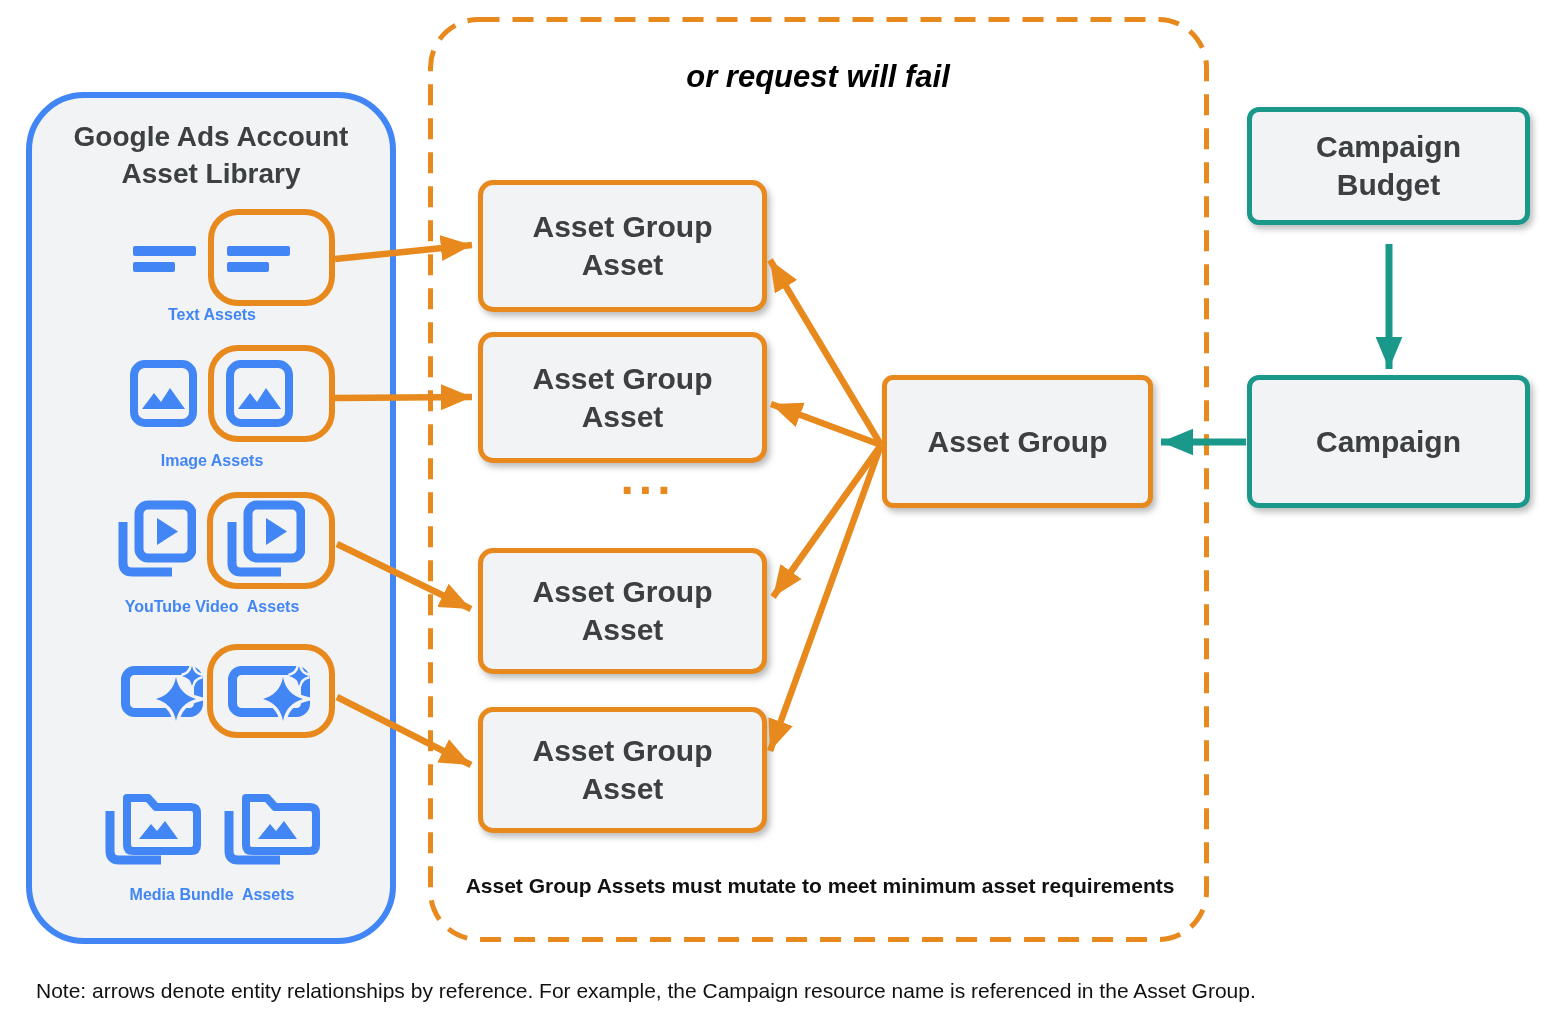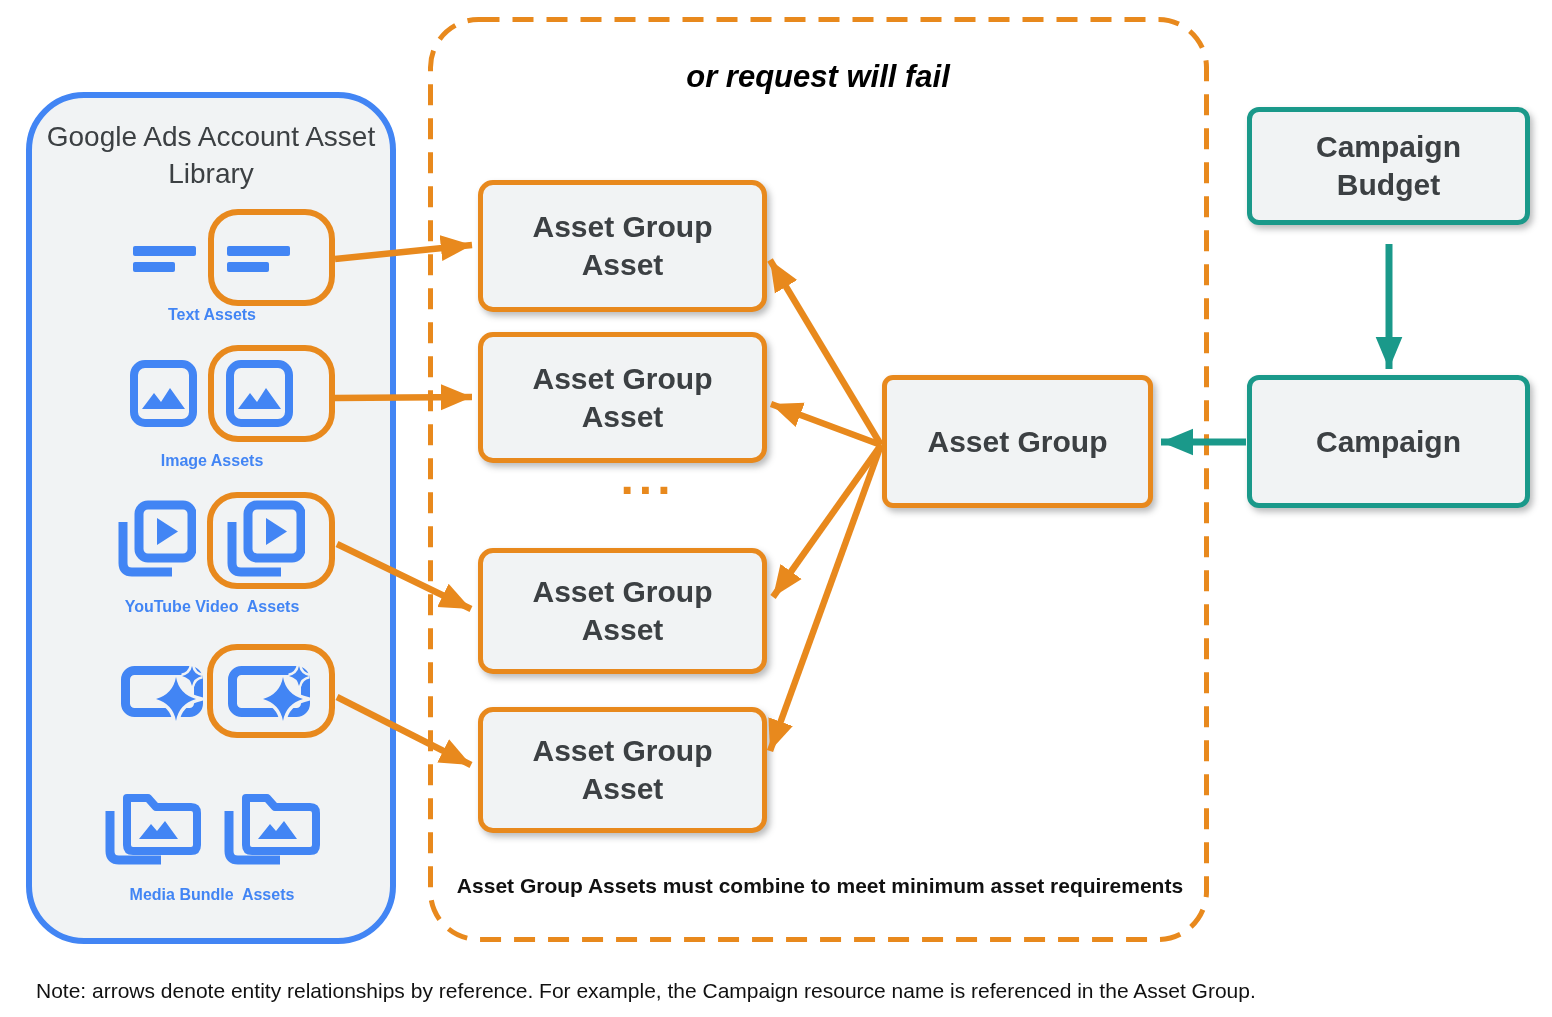--- a/index.html
+++ b/index.html
@@ -4,21 +4,21 @@
 <style>
   html,body{margin:0;padding:0;background:#fff;font-family:"Liberation Sans",sans-serif;}
   #stage{position:relative;width:1552px;height:1017px;background:#fff;overflow:hidden;}
   .abs{position:absolute;}
   .layer{position:absolute;left:0;top:0;width:1552px;height:1017px;pointer-events:none;}
 
   
   .library{left:26px;top:92px;width:370px;height:852px;background:#F1F3F4;
            border:6px solid #4285F4;border-radius:58px;box-sizing:border-box;}
   .library-title{left:36px;top:118px;width:350px;text-align:center;color:#3C4043;
-                 font-size:28px;font-weight:normal;line-height:37px;}
+                 font-size:28px;font-weight:bold;line-height:37px;}
   .asset-label{width:340px;text-align:center;color:#4285F4;font-size:16px;font-weight:bold;
                white-space:pre-wrap;}
   .capsule{border:6px solid #E8891D;border-radius:30px;box-sizing:border-box;background:transparent;}
 
   
   .node{background:#F1F3F4;border-radius:12px;box-sizing:border-box;display:flex;
         align-items:center;justify-content:center;text-align:center;color:#3C4043;
         font-size:30px;font-weight:bold;line-height:38px;
         box-shadow:3px 4px 6px rgba(60,64,67,.35);}
   .orange-node{border:5px solid #E8891D;border-radius:15px;}
@@ -115,21 +115,21 @@
     <div class="inner">Asset Group Asset</div>
   </div>
   <div class="abs ellipsis">...</div>
   <div class="abs node orange-node" style="left:478px;top:548px;width:289px;height:126px">
     <div class="inner">Asset Group Asset</div>
   </div>
   <div class="abs node orange-node" style="left:478px;top:707px;width:289px;height:126px">
     <div class="inner">Asset Group Asset</div>
   </div>
 
-  <div class="abs combine-note">Asset Group Assets must combine to meet minimum asset requirements</div>
+  <div class="abs combine-note">Asset Group Assets must mutate to meet minimum asset requirements</div>
 
   <div class="abs node orange-node" style="left:882px;top:375px;width:271px;height:133px;border-radius:11px">
     <div class="inner">Asset Group</div>
   </div>
 
   <div class="abs node teal-node" style="left:1247px;top:107px;width:283px;height:118px">
     <div class="inner" style="max-width:185px">Campaign Budget</div>
   </div>
   <div class="abs node teal-node" style="left:1247px;top:375px;width:283px;height:133px">
     <div class="inner">Campaign</div>

